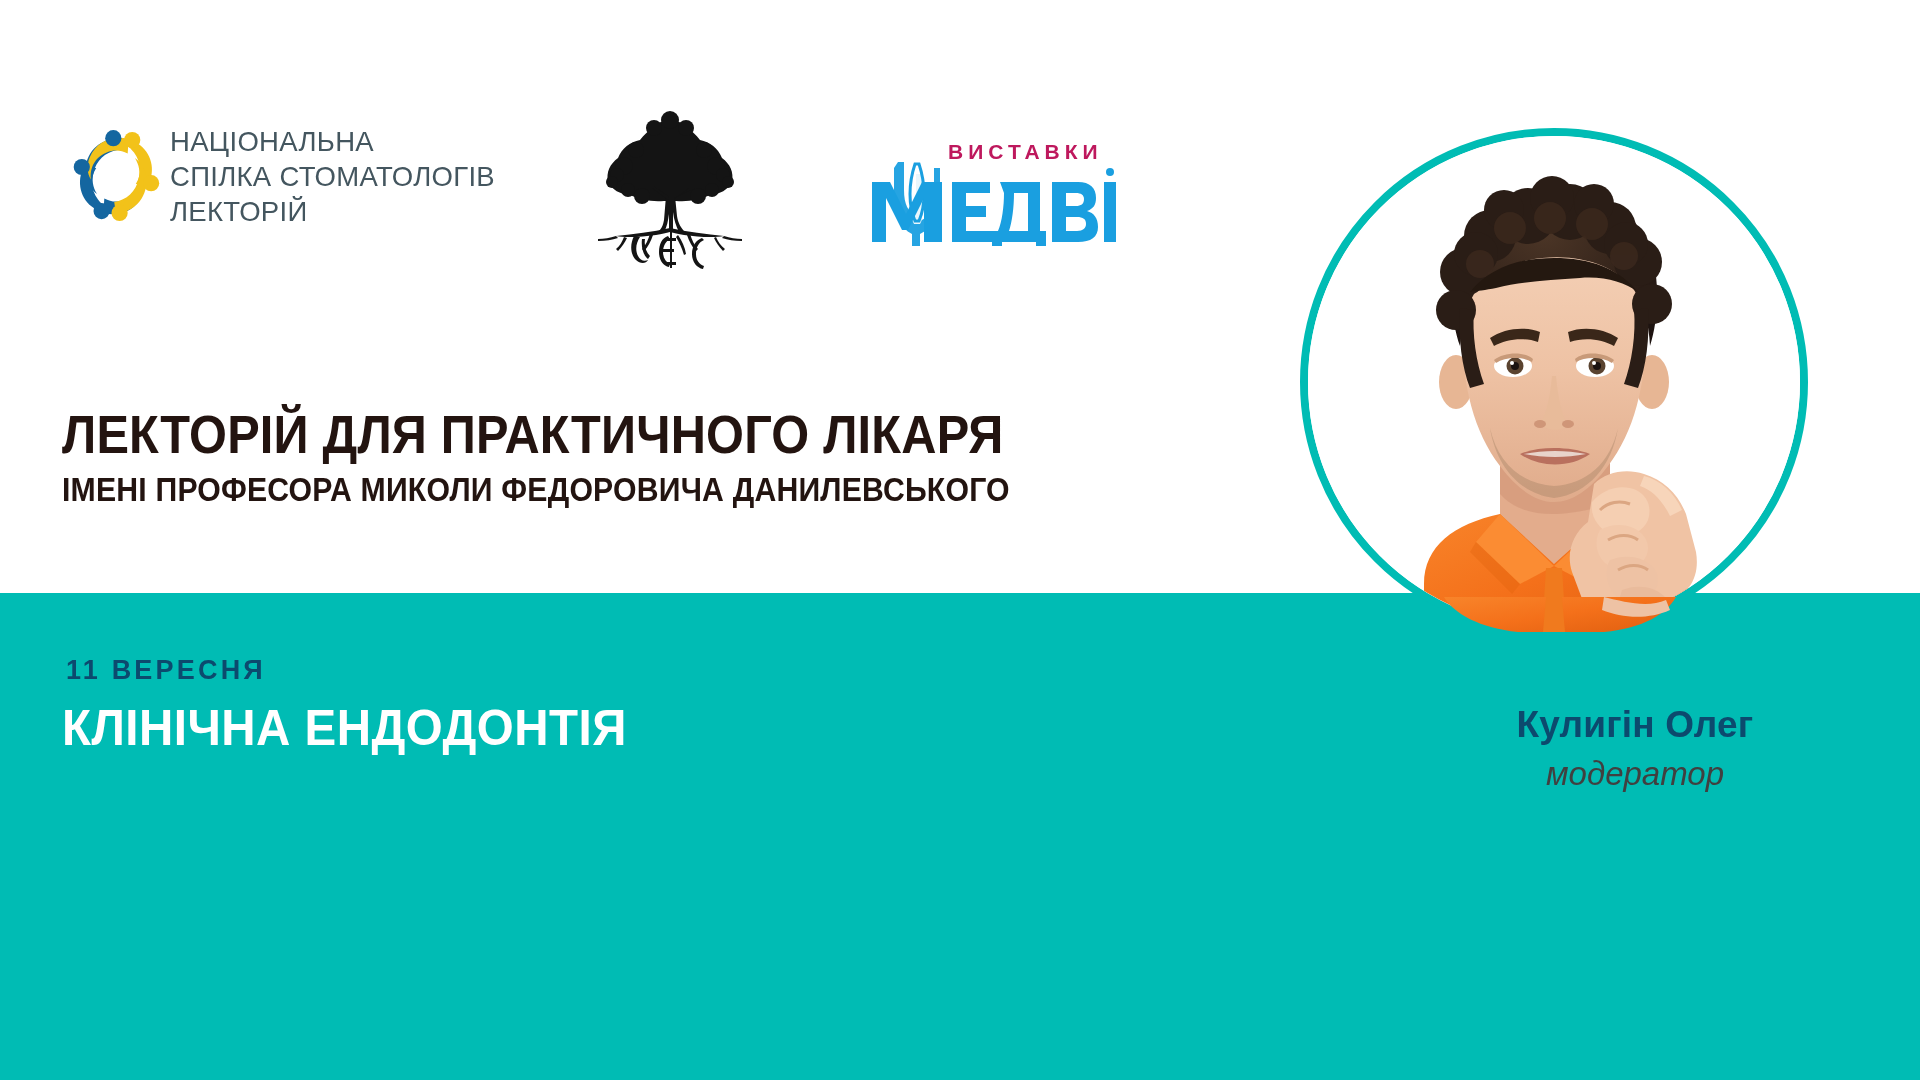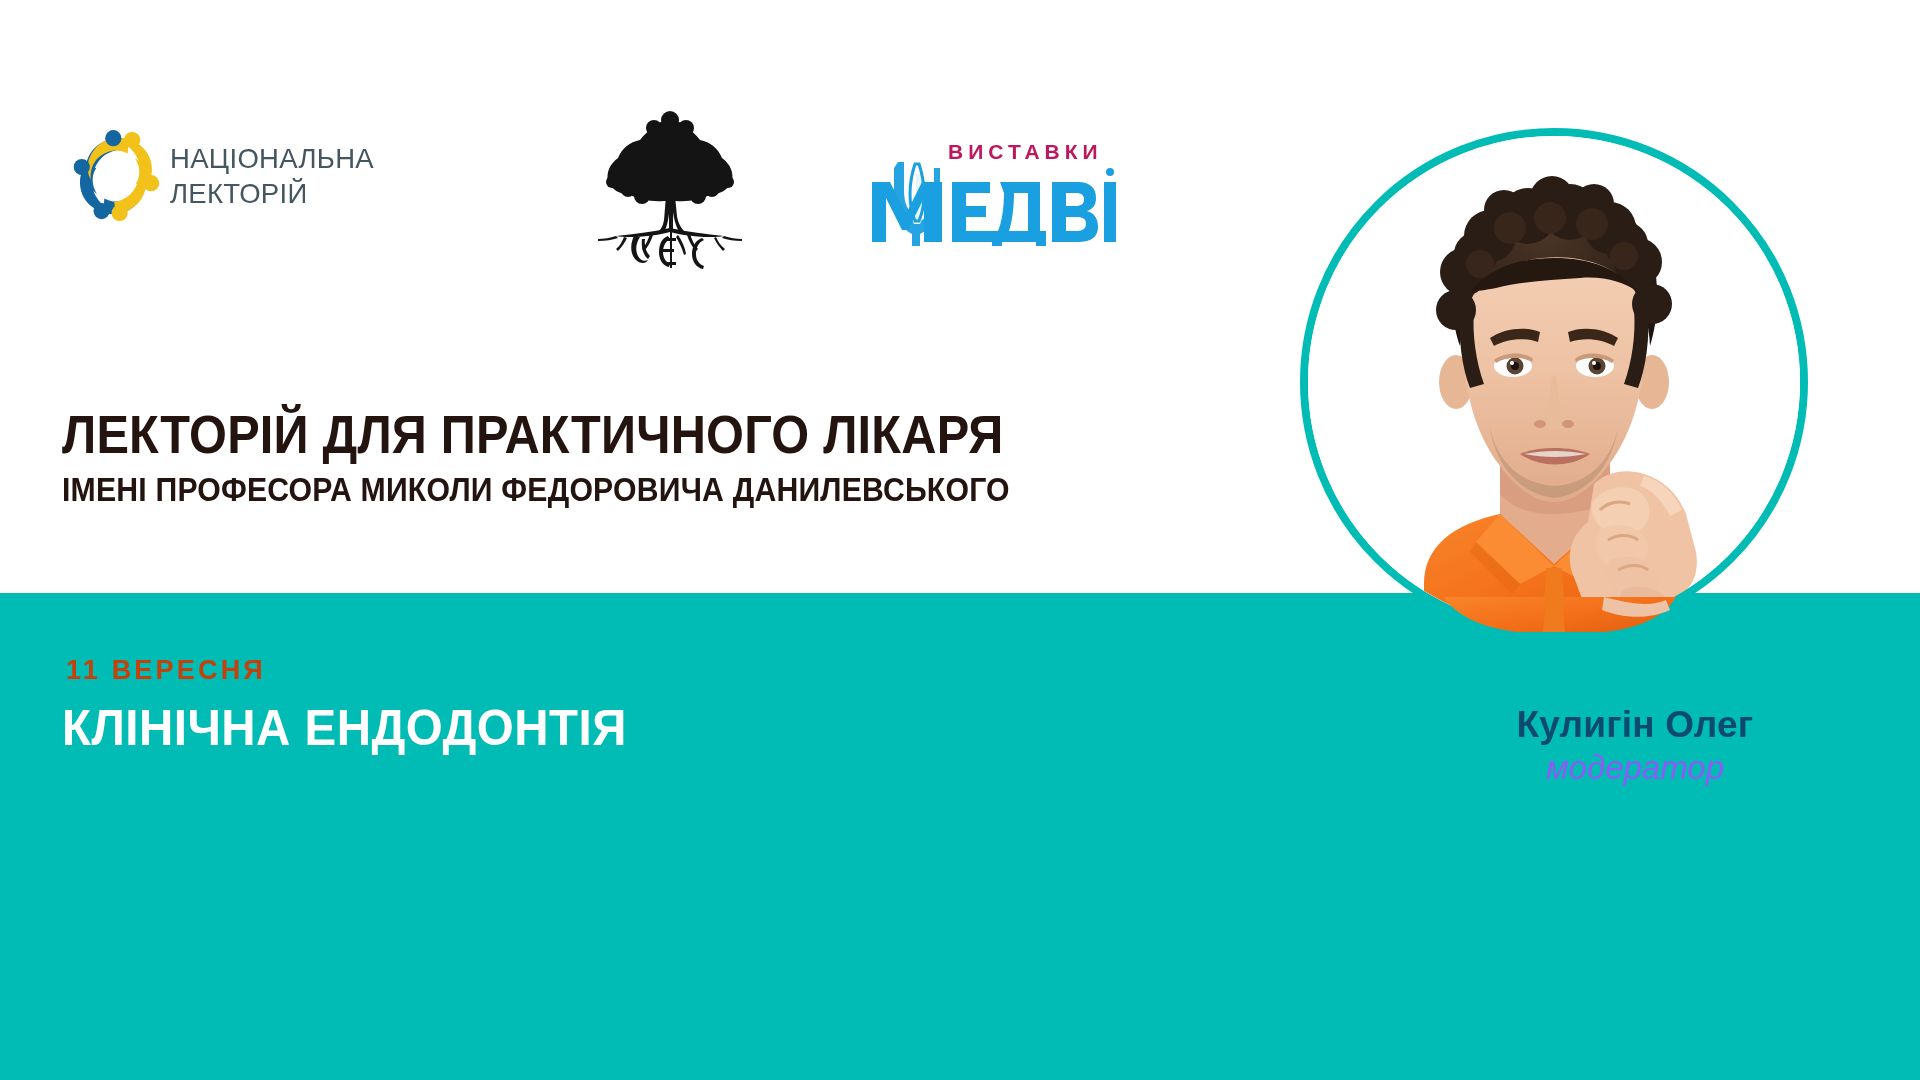--- a/index.html
+++ b/index.html
@@ -125,21 +125,21 @@
     transform-origin: left center;
     white-space: nowrap;
     margin-top: 6px;
   }
 
   
   .date-line {
     position: absolute;
     left: 66px;
     top: 655px;
-    color: #c2410c;
+    color: #0c4a6e;
     font-size: 27px;
     font-weight: 700;
     letter-spacing: 3.2px;
     white-space: nowrap;
   }
   .topic-line {
     position: absolute;
     left: 62px;
     top: 700px;
     color: #ffffff;
@@ -189,25 +189,26 @@
   }
   .speaker-name {
     color: #0c4a6e;
     font-size: 37px;
     line-height: 44px;
     font-weight: 700;
     letter-spacing: 0.2px;
     white-space: nowrap;
   }
   .speaker-role {
-    color: #8b5cf6;
+    color: #404040;
     font-size: 33px;
     line-height: 42px;
     font-style: italic;
     font-weight: 400;
+    margin-top: 6px;
     white-space: nowrap;
   }
 </style>
 </head>
 <body>
 
 <div id="banner">
 
   <div class="teal-band"></div>
 
@@ -228,20 +229,21 @@
           <circle cx="57" cy="18" r="9" fill="#1466a0"></circle>
           <circle cx="22" cy="50" r="9" fill="#1466a0"></circle>
           <circle cx="44" cy="99" r="9" fill="#1466a0"></circle>
           <circle cx="78" cy="20" r="9" fill="#f2c21a"></circle>
           <circle cx="99" cy="68" r="9" fill="#f2c21a"></circle>
           <circle cx="64" cy="101" r="9" fill="#f2c21a"></circle>
         </g>
       </svg>
       <div class="nssu-text">
         <div>НАЦІОНАЛЬНА</div>
+        <div>СПІЛКА СТОМАТОЛОГІВ</div>
         <div>ЛЕКТОРІЙ</div>
       </div>
     </div>
 
     <svg class="tree-logo" viewBox="0 0 160 165">
       <g fill="#141414">
 
         <path d="M80 10 C68 14 58 22 50 32 C40 34 32 40 28 50 C20 56 16 64 18 74 C22 82 30 86 40 87
                  C50 92 62 94 74 93 L86 93 C98 94 110 92 120 87 C130 86 138 82 142 74 C144 64 140 56 132 50
                  C128 40 120 34 110 32 C102 22 92 14 80 10 Z"></path>

